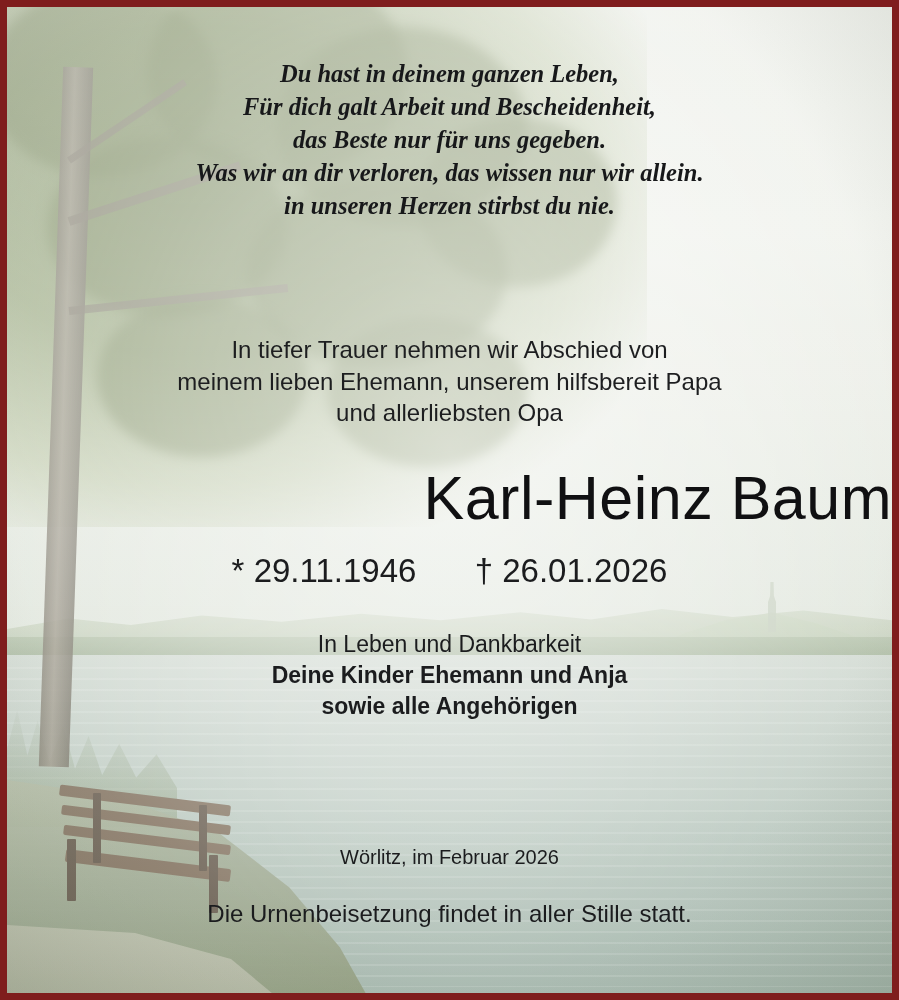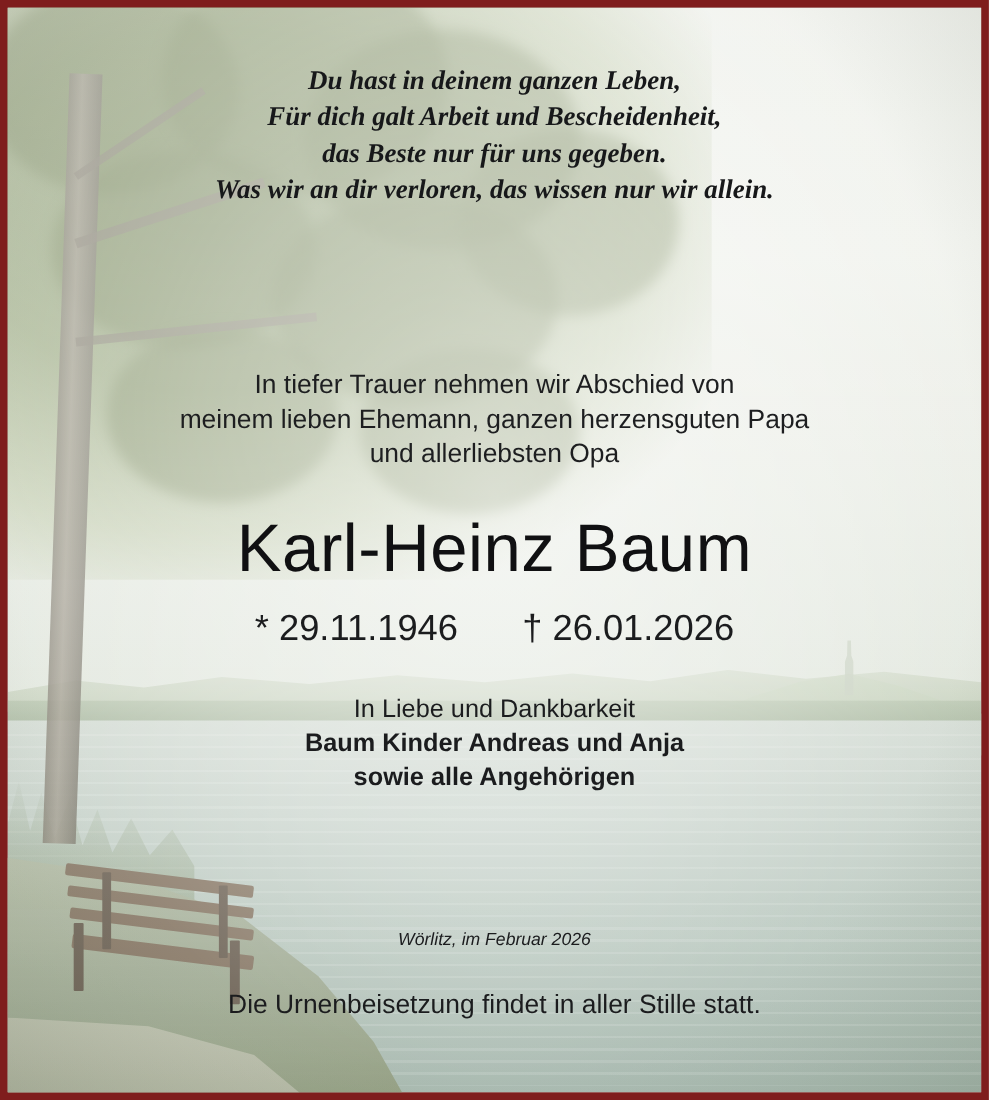--- a/index.html
+++ b/index.html
@@ -167,43 +167,43 @@
     line-height: 31.5px;
     color: #1d1e20;
   }
   .name {
     position: absolute;
     left: 0; right: 0; top: 456px;
     font-size: 61px;
     letter-spacing: 0.5px;
     color: #101012;
     font-weight: 400;
+    text-align: right;
   }
   .dates {
     position: absolute;
     left: 0; right: 0; top: 545px;
     font-size: 33px;
     color: #1b1c1e;
   }
   .dates .sep { display: inline-block; width: 40px; }
   .mourners {
     position: absolute;
     left: 0; right: 0; top: 622px;
     font-size: 23px;
     line-height: 31px;
     color: #1b1c1e;
   }
   .mourners .lead { font-weight: 400; }
   .mourners .bold { font-weight: bold; }
   .place {
     position: absolute;
     left: 0; right: 0; top: 839px;
-    font-size: 16px;
-    color: #1b1c1e;
-    font-style: italic;
+    font-size: 20px;
+    color: #1b1c1e;
   }
   .note {
     position: absolute;
     left: 0; right: 0; top: 893px;
     font-size: 24px;
     color: #1b1c1e;
   }
 </style>
 </head>
 <body>
@@ -253,41 +253,42 @@
       <div class="vignette"></div>
     </div>
 
     <div class="content">
 
       <div class="poem">
         <div>Du hast in deinem ganzen Leben,</div>
         <div>Für dich galt Arbeit und Bescheidenheit,</div>
         <div>das Beste nur für uns gegeben.</div>
         <div>Was wir an dir verloren, das wissen nur wir allein.</div>
+        <div>in unseren Herzen stirbst du nie.</div>
       </div>
 
       <div class="intro">
         <div>In tiefer Trauer nehmen wir Abschied von</div>
-        <div>meinem lieben Ehemann, ganzen herzensguten Papa</div>
+        <div>meinem lieben Ehemann, unserem hilfsbereit Papa</div>
         <div>und allerliebsten Opa</div>
       </div>
 
       <div class="name">Karl-Heinz Baum</div>
 
       <div class="dates">
         <span>*</span>
         <span>29.11.1946</span>
         <span class="sep"></span>
         <span>†</span>
         <span>26.01.2026</span>
       </div>
 
       <div class="mourners">
-        <div class="lead">In Liebe und Dankbarkeit</div>
-        <div class="bold">Baum Kinder Andreas und Anja</div>
+        <div class="lead">In Leben und Dankbarkeit</div>
+        <div class="bold">Deine Kinder Ehemann und Anja</div>
         <div class="bold">sowie alle Angehörigen</div>
       </div>
 
       <div class="place">Wörlitz, im Februar 2026</div>
       <div class="note">Die Urnenbeisetzung findet in aller Stille statt.</div>
 
     </div>
   </div>
 </div>
 

